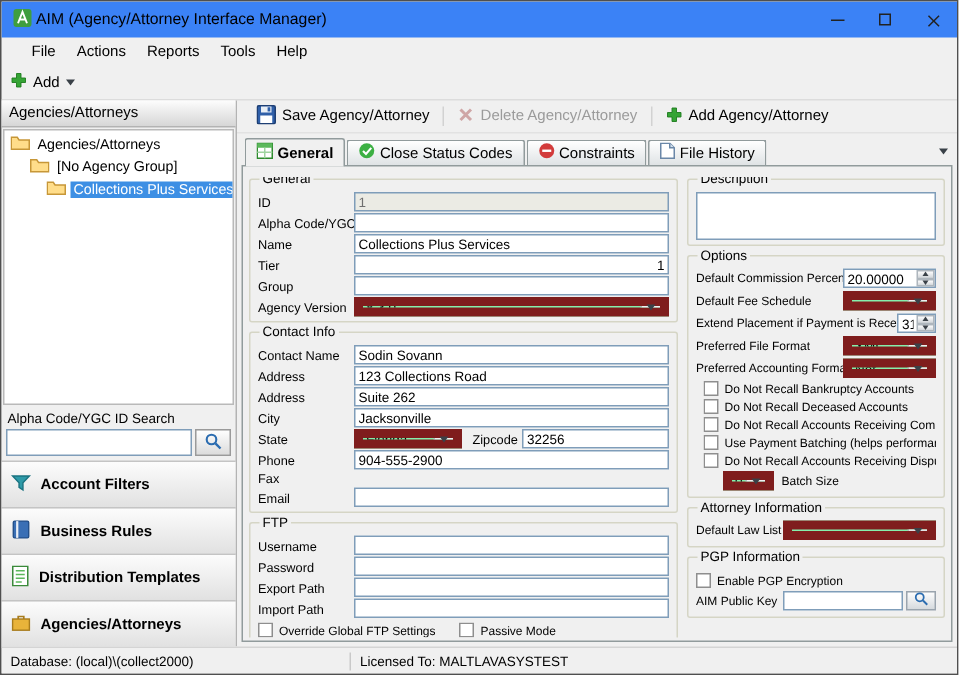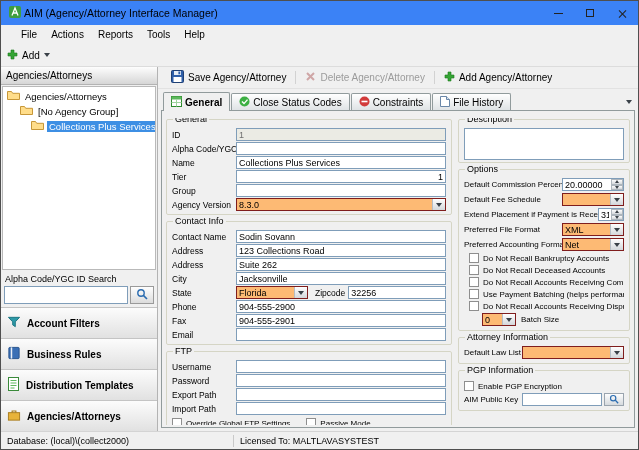--- a/index.html
+++ b/index.html
@@ -53,21 +53,21 @@
   .col-right{flex:1;display:flex;flex-direction:column;min-width:0;overflow:hidden}
   
   .groupbox{border:1px solid #d5d5c5;border-radius:2px;position:relative;padding:8px 5px 2px 5px;margin:0 0 6px 0;flex:0 0 auto}
   .gb-title{position:absolute;top:-6px;left:6px;background:#f0f0f0;padding:0 2px;font-size:9px}
   .frow{display:flex;align-items:center;margin-bottom:1px}
   .frow>label{width:64px;flex:0 0 auto;font-size:8.5px;white-space:nowrap;overflow:hidden}
   .inline-label{font-size:8.5px;margin:0 3px 0 7px;white-space:nowrap}
   .ti{flex:1;height:13px;border:1px solid #7f9db9;background:#fff;font-family:inherit;font-size:9px;padding:0 2px;min-width:0}
   .ti:disabled{background:#ebebe4;color:#6f6f6f}
   .ta-r{text-align:right}
-  .combo{flex:1;height:13px;border:1px solid #7f1d1d;background:#fdba74;display:flex;min-width:0}
+  .combo{flex:1;height:13px;border:6px solid #7f1d1d;background:#86efac;display:flex;min-width:0}
   .combo-text{flex:1;font-size:9px;padding:0 2px;display:flex;align-items:center;overflow:hidden;white-space:nowrap}
   .combo-btn{width:13px;flex:0 0 auto;background:linear-gradient(#fefefe,#d3d7db);border-left:1px solid #b6bdc4;display:flex;align-items:center;justify-content:center}
   .spin{display:flex;height:13px;border:1px solid #7f9db9;background:#fff}
   .spin input{border:none;outline:none;flex:1;font-family:inherit;font-size:9px;padding:0 2px;min-width:0;background:transparent}
   .spin-btns{width:12px;flex:0 0 auto;display:flex;flex-direction:column}
   .spin-btn{flex:1;background:linear-gradient(#fdfdfd,#d4d8dc);border:1px solid #aeb6bd;display:flex;align-items:center;justify-content:center}
   .spin-btn .caret{border-top-width:3px;border-left-width:2.5px;border-right-width:2.5px}
   .spin-btn .caret-up{border-bottom-width:3px;border-left-width:2.5px;border-right-width:2.5px}
   .cb{width:10px;height:10px;border:1px solid #8e8e8e;background:#fff;flex:0 0 auto}
   .cbrow{display:flex;align-items:center;gap:4px;margin:2px 0 2px 5px;font-size:8px;white-space:nowrap;overflow:hidden}
@@ -323,21 +323,20 @@
               </div>
               <span class="inline-label">Zipcode</span>
               <input class="ti" value="32256" style="">
               </div>
             <div class="frow">
                 <label>Phone</label>
               <input class="ti" value="904-555-2900" style="">
               </div>
             <div class="frow">
                 <label>Fax</label>
-              <input class="ti" value="904-555-2901" style="">
               </div>
             <div class="frow">
                 <label>Email</label>
               <input class="ti" value="" style="">
               </div>
           </div>
 
           <div class="groupbox" style="margin-bottom:2px">
             <span class="gb-title">FTP</span>
             <div class="frow">

